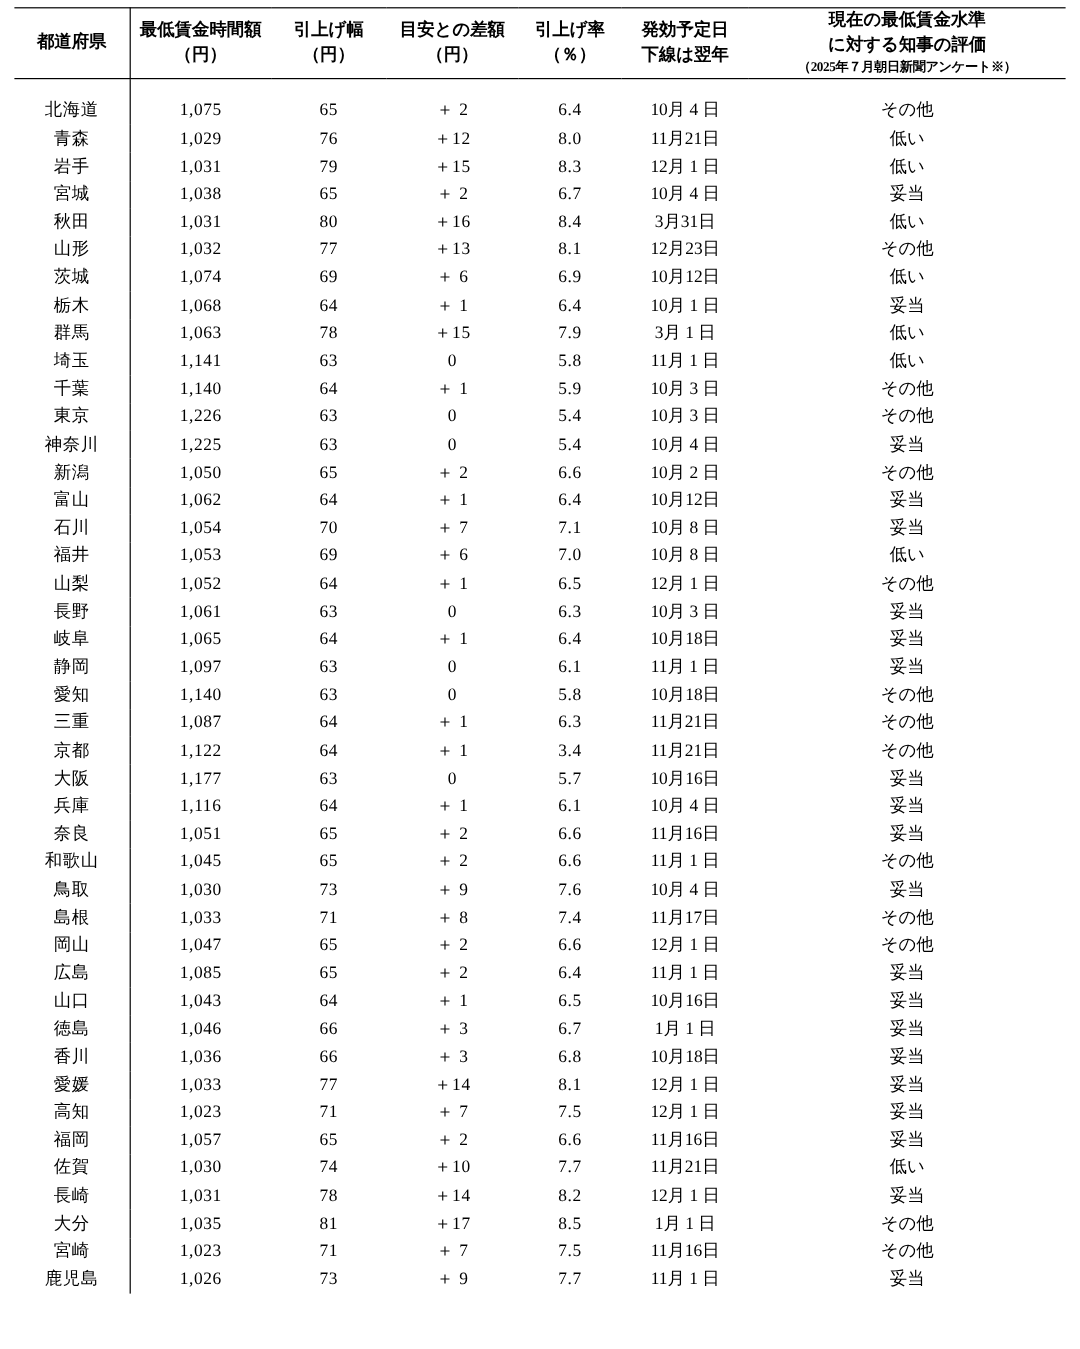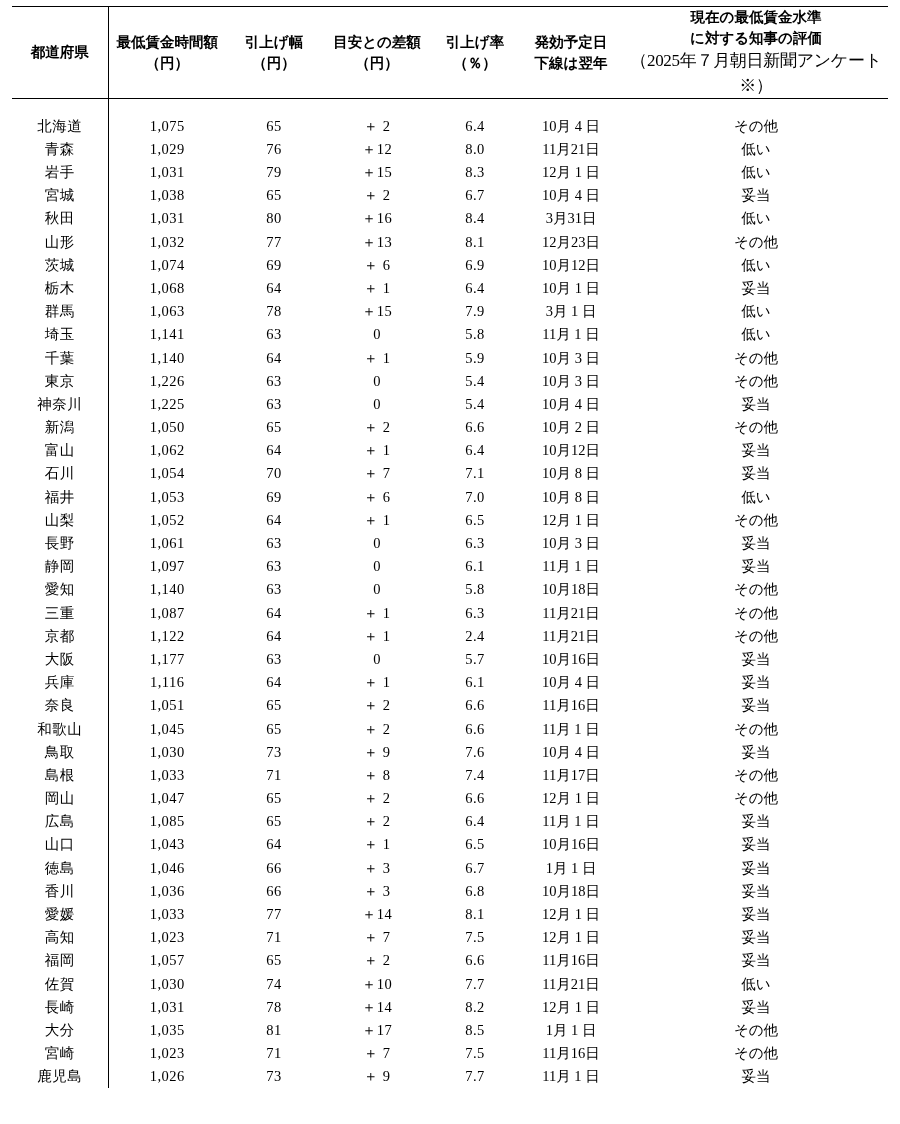--- a/index.html
+++ b/index.html
@@ -45,22 +45,22 @@
   thead th {
     font-size: 14.5px;
     font-weight: bold;
     text-align: center;
     line-height: 1.45;
     padding: 4px 2px 6px 2px;
   }
   thead th .l2 { display: block; }
   thead th .note {
     display: block;
-    font-size: 17px;
-    font-weight: normal;
+    font-size: 11px;
+    font-weight: bold;
     letter-spacing: -0.3px;
   }
   thead th.pref-head {
     vertical-align: middle;
     text-align: center;
   }
   
   .vsep {
     border-right: 1px solid #000;
   }
@@ -302,20 +302,29 @@
         <tr>
           <td class="pref vsep">長野</td>
           <td class="num">1,061</td>
           <td class="num">63</td>
           <td class="num diff">0</td>
           <td class="num">6.3</td>
           <td class="date">10月 3 日</td>
           <td class="eval">妥当</td>
         </tr>
         <tr>
+          <td class="pref vsep">岐阜</td>
+          <td class="num">1,065</td>
+          <td class="num">64</td>
+          <td class="num diff">＋ 1</td>
+          <td class="num">6.4</td>
+          <td class="date">10月18日</td>
+          <td class="eval">妥当</td>
+        </tr>
+        <tr>
           <td class="pref vsep">静岡</td>
           <td class="num">1,097</td>
           <td class="num">63</td>
           <td class="num diff">0</td>
           <td class="num">6.1</td>
           <td class="date">11月 1 日</td>
           <td class="eval">妥当</td>
         </tr>
         <tr>
           <td class="pref vsep">愛知</td>
@@ -333,21 +342,21 @@
           <td class="num diff">＋ 1</td>
           <td class="num">6.3</td>
           <td class="date">11月21日</td>
           <td class="eval">その他</td>
         </tr>
         <tr>
           <td class="pref vsep">京都</td>
           <td class="num">1,122</td>
           <td class="num">64</td>
           <td class="num diff">＋ 1</td>
-          <td class="num">2.4</td>
+          <td class="num">3.4</td>
           <td class="date">11月21日</td>
           <td class="eval">その他</td>
         </tr>
         <tr>
           <td class="pref vsep">大阪</td>
           <td class="num">1,177</td>
           <td class="num">63</td>
           <td class="num diff">0</td>
           <td class="num">5.7</td>
           <td class="date">10月16日</td>

